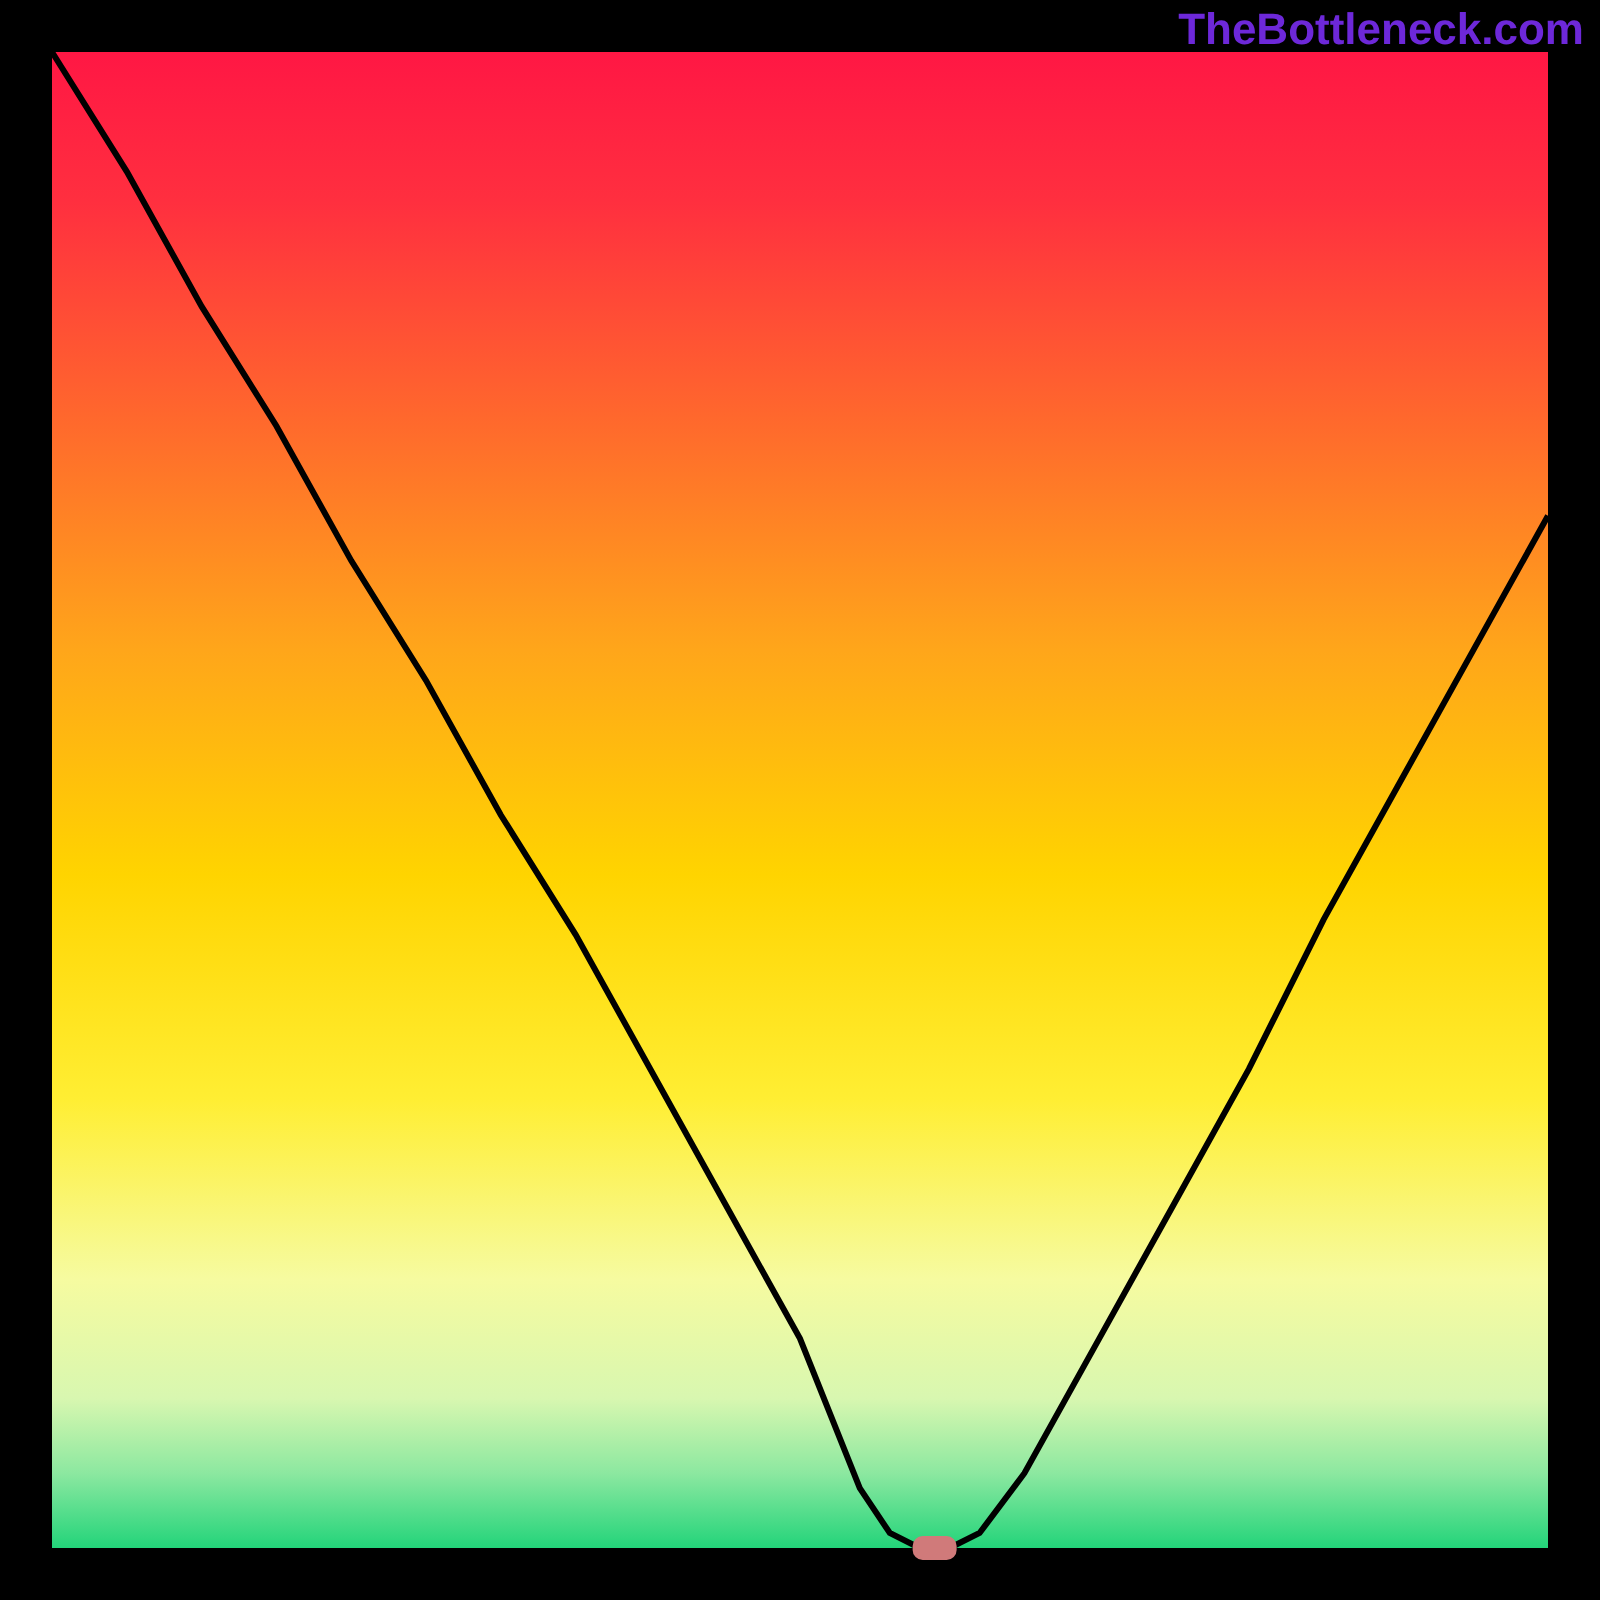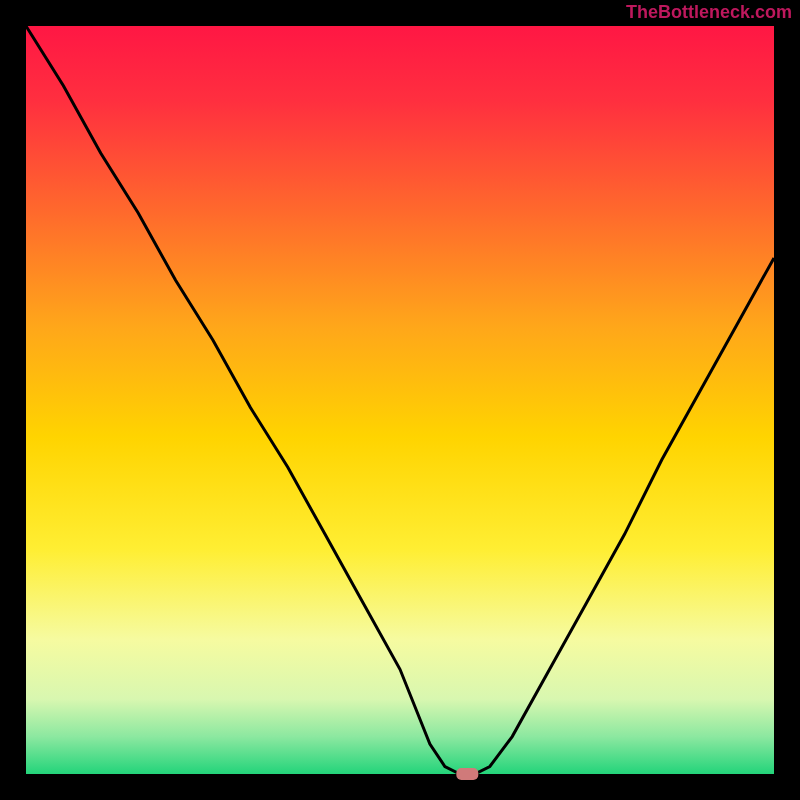--- a/index.html
+++ b/index.html
@@ -13,23 +13,23 @@
   .container {
     position: relative;
     width: 800px;
     height: 800px;
     background: #fff;
   }
   .watermark {
     position: absolute;
     top: 2px;
     right: 8px;
-    font-size: 18px;
+    font-size: 22px;
     font-weight: 600;
-    color: #be185d;
+    color: #6d28d9;
     z-index: 10;
   }
   .chart-svg {
     position: absolute;
     top: 0;
     left: 0;
   }
 </style>
 </head>
 <body>

